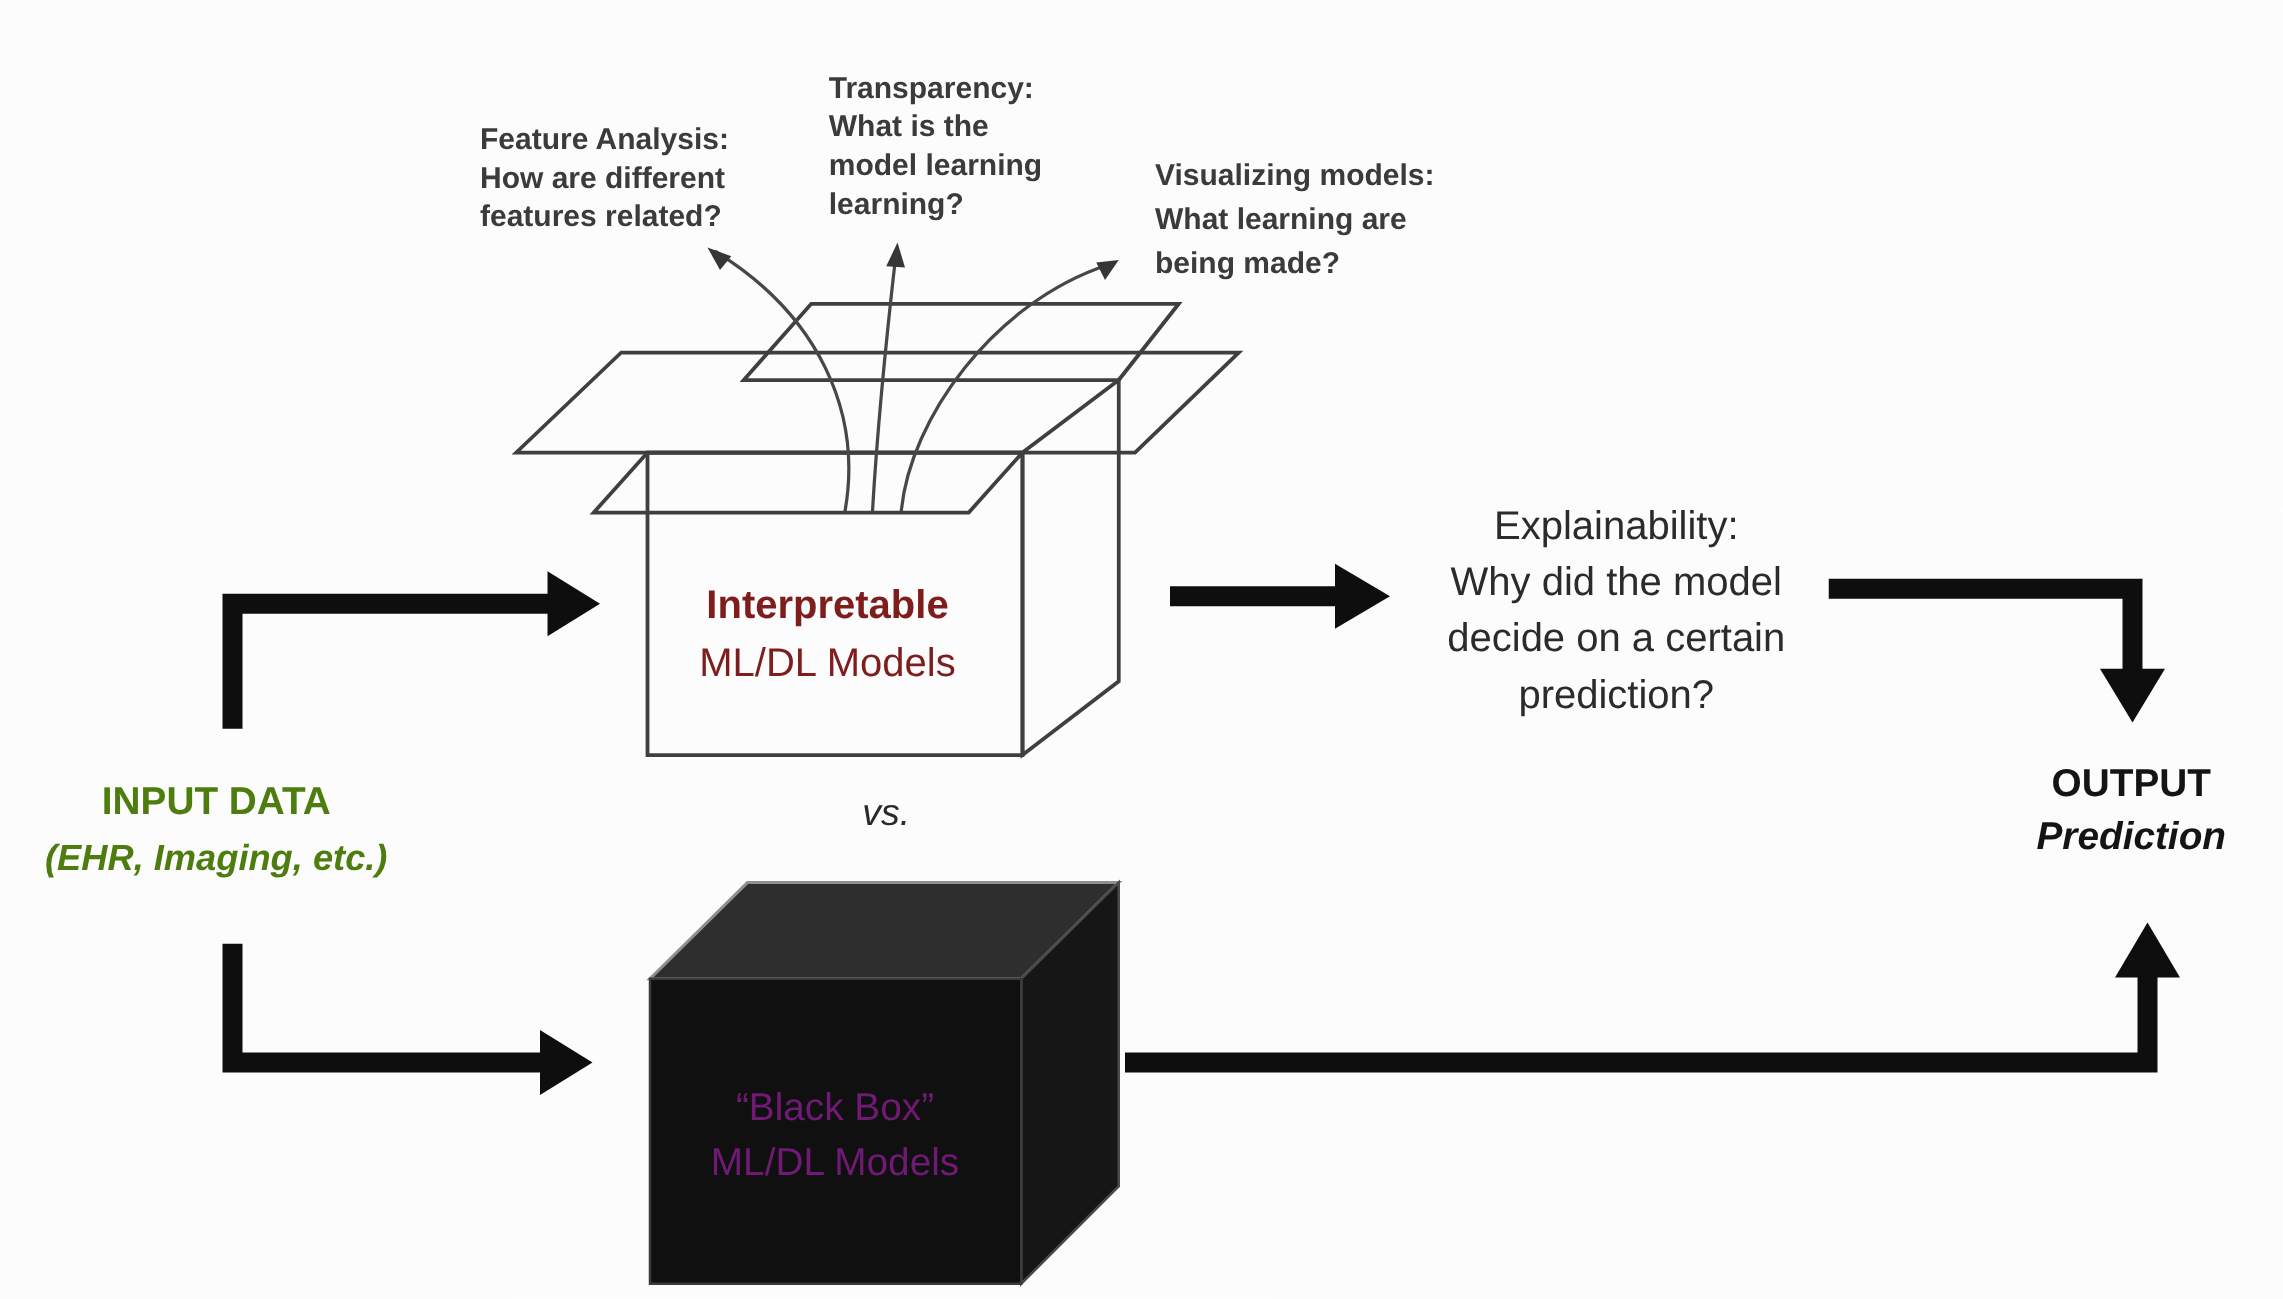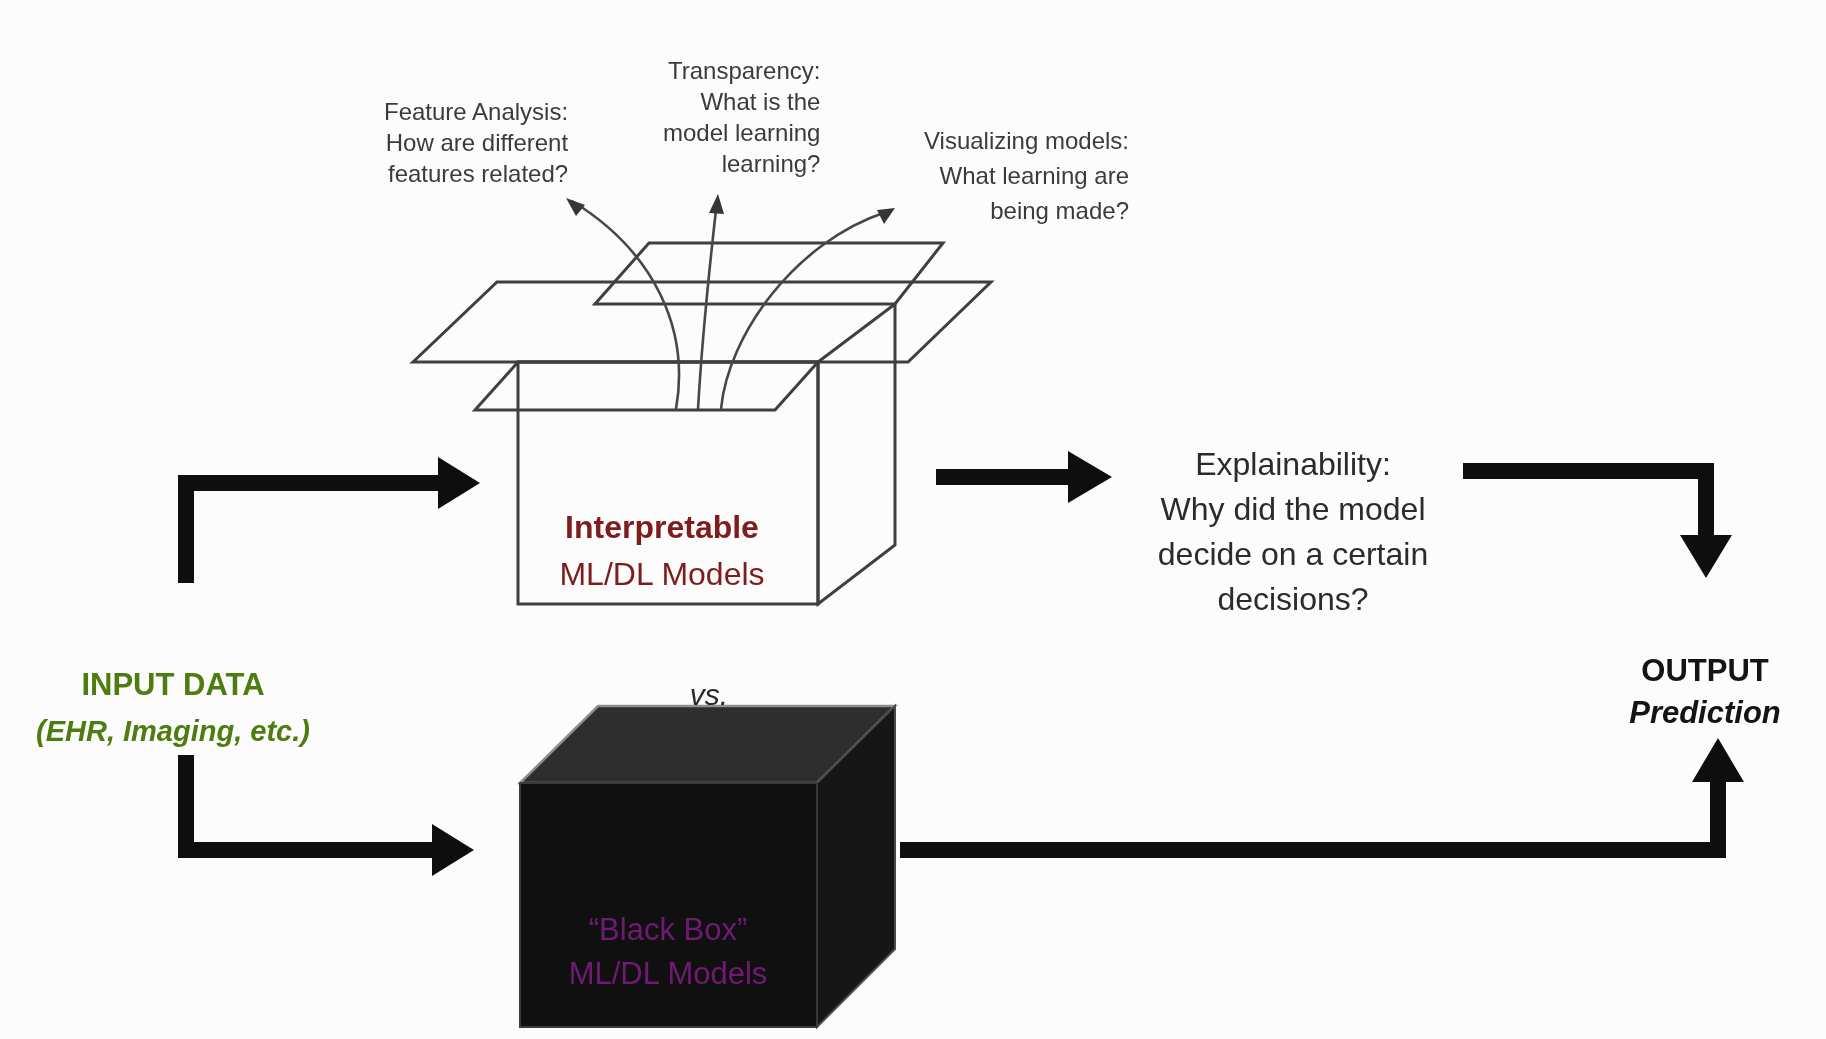--- a/index.html
+++ b/index.html
@@ -12,27 +12,27 @@
     overflow: hidden;
   }
   .stage svg.diagram-art {
     position: absolute;
     left: 0; top: 0;
     width: 1826px; height: 1039px;
   }
   .label { position: absolute; white-space: nowrap; }
   .annotation {
     font-size: 24px;
-    font-weight: 400;
+    font-weight: 700;
     line-height: 31px;
     color: #3b3b3b;
-    text-align: right;
+    text-align: left;
   }
   .annotation.viz { line-height: 35px; }
-  .center { text-align: center; margin-top: 44px; }
+  .center { text-align: center; }
   
   .interp-label { left: 502px; top: 460px; width: 320px; font-size: 32px; line-height: 47px; color: #7f1d1d; }
   .interp-label .t1 { font-weight: 700; }
   .interp-label .t2 { font-weight: 400; }
   
   .vs-label { left: 634px; top: 634px; width: 150px; font-size: 30px; font-style: italic; font-weight: 400; color: #2a2a2a; }
   
   .input-label { left: 22px; top: 618px; width: 302px; font-size: 31px; line-height: 46px; color: #4d7c0f; }
   .input-label .t1 { font-weight: 700; }
   .input-label .t2 { font-weight: 700; font-style: italic; font-size: 29px; }
@@ -137,21 +137,21 @@
 
   <div class="label center blackbox-label">
     <span class="line">“Black Box”</span>
     <span class="line">ML/DL Models</span>
   </div>
 
   <div class="label center explain-label">
     <span class="line">Explainability:</span>
     <span class="line">Why did the model</span>
     <span class="line">decide on a certain</span>
-    <span class="line">decisions?</span>
+    <span class="line">prediction?</span>
   </div>
 
   <div class="label center output-label">
     <span class="line t1">OUTPUT</span>
     <span class="line t2">Prediction</span>
   </div>
 
 </div>
 
 </body></html>

